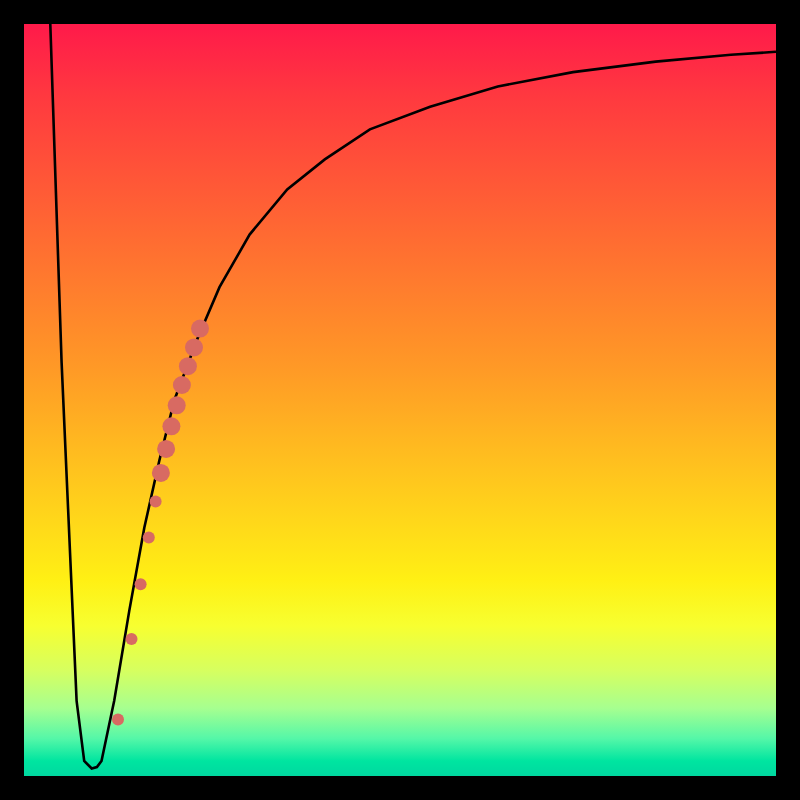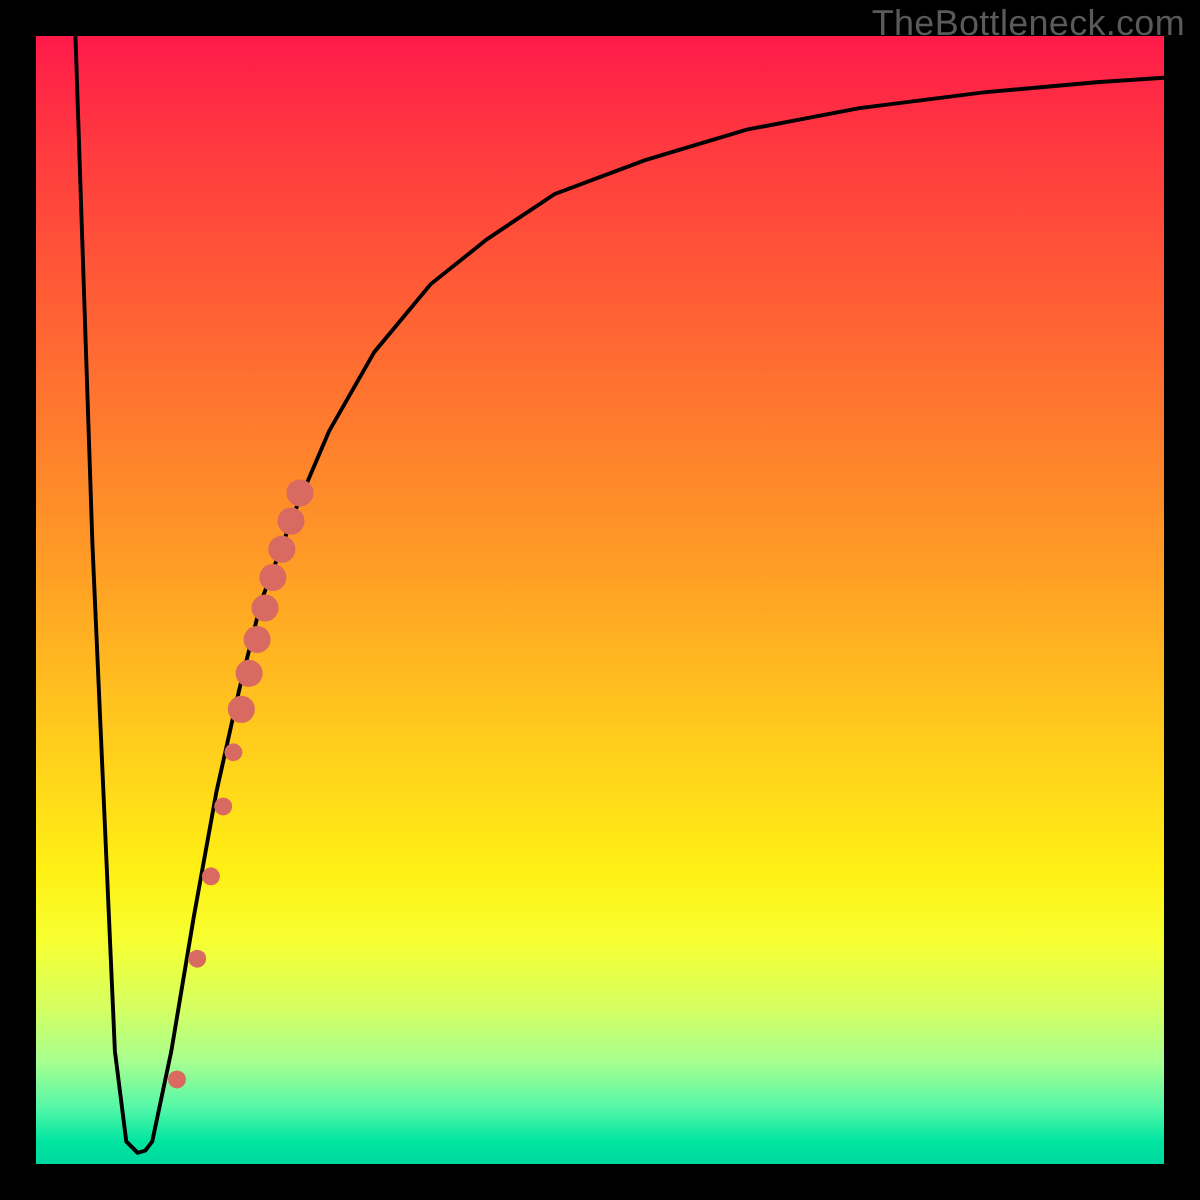--- a/index.html
+++ b/index.html
@@ -60,21 +60,20 @@
   svg.curve {
     position: absolute;
     inset: 0;
   }
 </style>
 </head>
 <body>
 
 <div class="frame">
 
-  <div class="watermark">TheBottleneck.com</div>
 
   <div class="plot">
     <div class="gradient"></div>
 
     <svg class="curve" viewBox="0 0 752 752" preserveAspectRatio="none">
       <path id="curve-path" fill="none" stroke="#000000" stroke-width="2.6" d="M26.3 0.0 L37.6 338.4 L52.6 676.8 L60.2 737.0 L67.7 744.5 L72.9 743.0 L77.5 737.0 L90.2 676.8 L105.3 586.6 L120.3 503.8 L135.4 436.2 L150.4 376.0 L173.0 315.8 L195.5 263.2 L225.6 210.6 L263.2 165.4 L300.8 135.4 L345.9 105.3 L406.1 82.7 L473.8 62.4 L549.0 48.1 L631.7 37.6 L706.9 30.8 L752.0 27.8"></path>
       <g id="markers">
           <circle cx="94.0" cy="695.6" r="6" fill="#d86a62"></circle>
           <circle cx="107.5" cy="615.1" r="6" fill="#d86a62"></circle>
           <circle cx="116.6" cy="560.2" r="6" fill="#d86a62"></circle>

